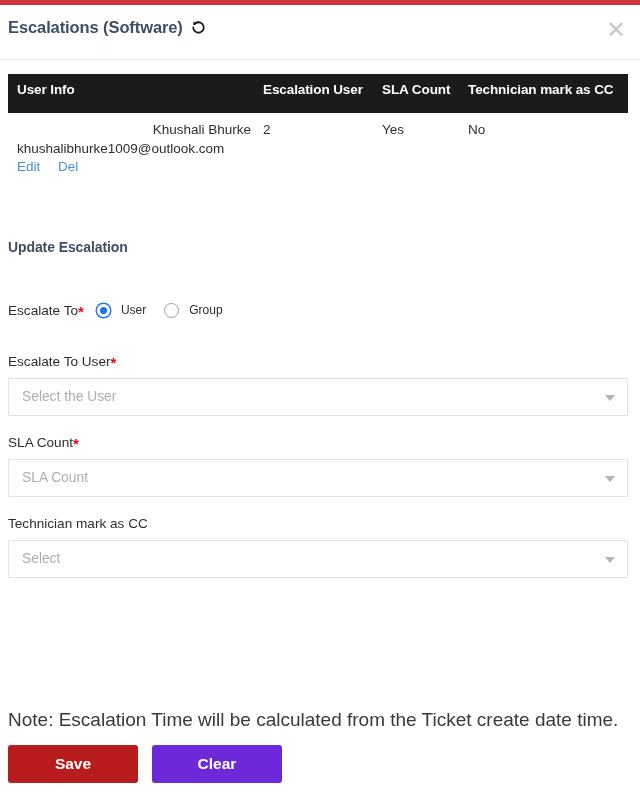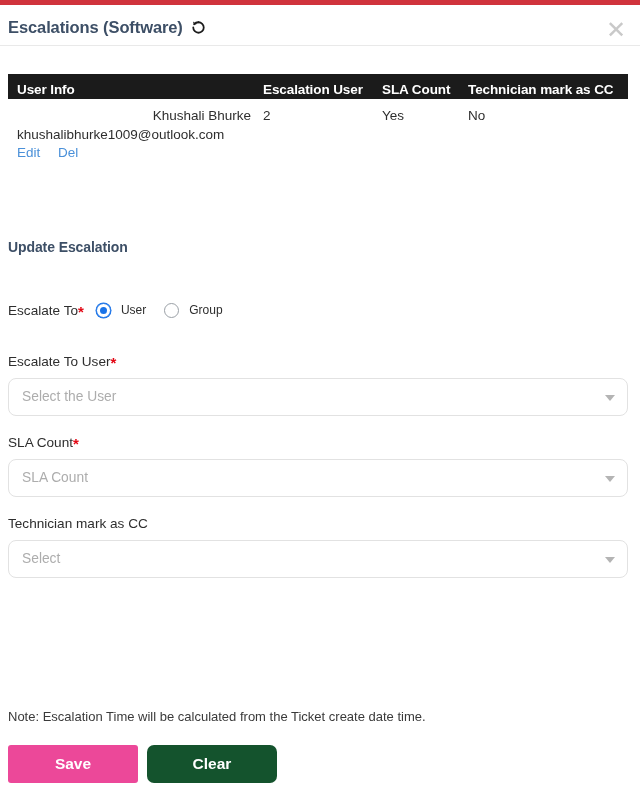--- a/index.html
+++ b/index.html
@@ -20,21 +20,21 @@
   
   .top-stripe {
     position: absolute; top: 0; left: 0;
     width: 640px; height: 5px;
     background: #d0333c;
   }
 
   
   .modal-header {
     position: absolute; top: 5px; left: 0;
-    width: 640px; height: 41px;
+    width: 640px; height: 55px;
     border-bottom: 1px solid #e9e9e9;
     background: #fff;
   }
   .modal-title {
     position: absolute; left: 8px; top: 13px;
     font-size: 16.5px;
     font-weight: bold;
     color: #3d4f66;
     letter-spacing: -0.1px;
     white-space: nowrap;
@@ -64,21 +64,21 @@
     width: 620px;
     border-collapse: collapse;
     table-layout: fixed;
   }
   .esc-table thead th {
     background: #1b1b1b;
     color: #ffffff;
     font-size: 13.5px;
     font-weight: bold;
     text-align: left;
-    padding: 8px 6px 2px 6px;
+    padding: 8px 6px 16px 6px;
     letter-spacing: -0.1px;
     white-space: nowrap;
   }
   .esc-table thead th.c-user  { width: 249px; padding-left: 9px; }
   .esc-table thead th.c-time  { width: 119px; }
   .esc-table thead th.c-sla   { width: 86px; }
   .esc-table thead th.c-cc    { width: 166px; }
 
   .esc-table tbody td {
     font-size: 13.5px;
@@ -162,21 +162,21 @@
 
   .form-group { margin-bottom: 19px; }
   .form-group .field-label { margin-bottom: 9px; }
 
   .control {
     position: relative;
     width: 620px;
     height: 38px;
     border: 1px solid #e2e2e2;
     background: #fff;
-    border-radius: 8px;
+    border-radius: 1px;
   }
   .control .value {
     position: absolute;
     left: 13px; top: 0;
     line-height: 36px;
     font-size: 13.8px;
     color: #adadad;
     white-space: nowrap;
   }
   .caret {
@@ -184,43 +184,43 @@
     right: 12px; top: 16px;
     width: 0; height: 0;
     border-left: 5px solid transparent;
     border-right: 5px solid transparent;
     border-top: 6px solid #b4b4b4;
   }
 
   
   .note {
     position: absolute; left: 8px; top: 709px;
-    font-size: 13px;
+    font-size: 19px;
     color: #3a3a3a;
   }
 
   
   .btn-row {
     position: absolute; left: 8px; top: 745px;
     display: flex;
   }
   .btn {
     height: 38px;
     min-width: 130px;
     border: none;
     border-radius: 3px;
     color: #fff;
     font-size: 15.5px;
     font-weight: bold;
     font-family: "Liberation Sans", sans-serif;
     cursor: pointer;
     padding: 0 18px;
   }
-  .btn-save  { background: #ec4899; margin-right: 9px; }
-  .btn-clear { background: #14532d; border-radius: 7px; }
+  .btn-save  { background: #b91c1c; margin-right: 14px; }
+  .btn-clear { background: #6d28d9; }
 </style>
 </head>
 <body>
 
 <div class="page">
 
   <div class="top-stripe"></div>
 
   <div class="modal-header">
     <div class="modal-title">

